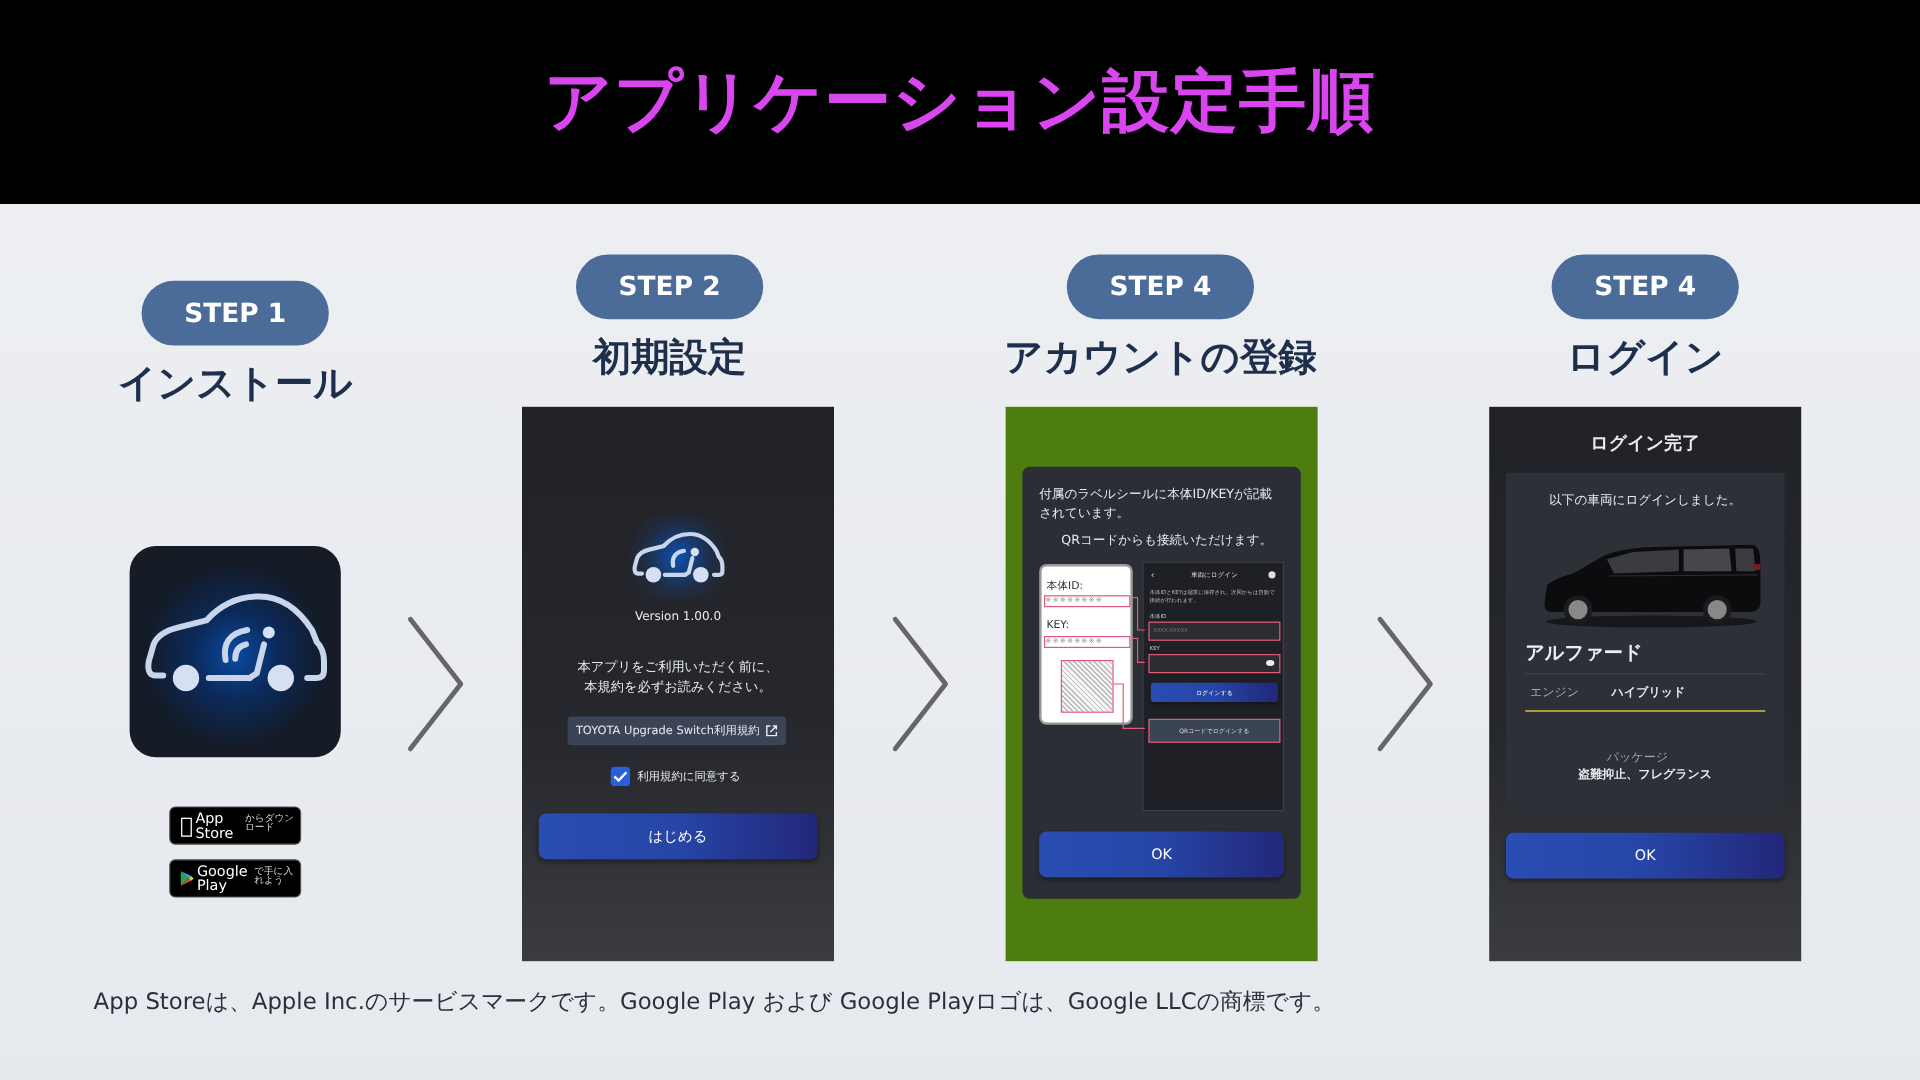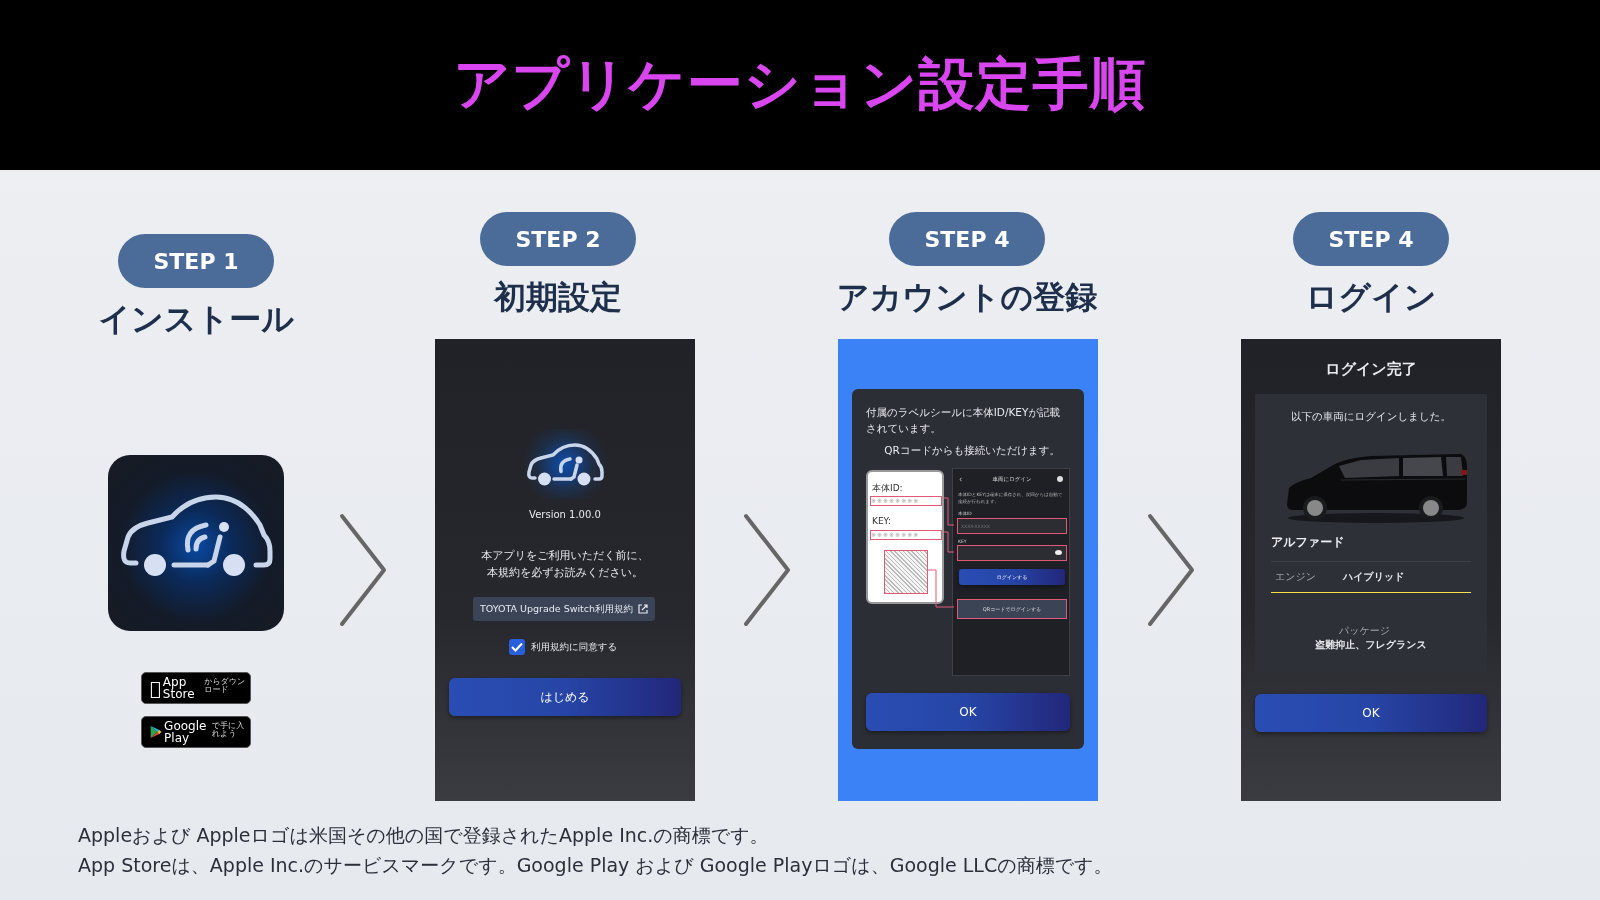--- a/index.html
+++ b/index.html
@@ -100,21 +100,21 @@
   </div>
   <div class="gbtn" style="left:14px;top:339px;width:232px;height:38px;">はじめる</div>
 </div>
 
 <svg class="chev" style="left:742px;top:512px;" width="50" height="116">
     <polyline points="4,4 46,58 4,112" fill="none" stroke="#666" stroke-width="4" stroke-linecap="round" stroke-linejoin="round"></polyline>
   </svg>
 
 <div class="pill" style="left:889px;top:212px;">STEP 4</div>
 <div class="step-title" style="left:817px;top:276px;width:300px;">アカウントの登録</div>
-<div class="phone" style="left:838px;top:339px;background:#3b82f6;text-decoration:underline;">
+<div class="phone" style="left:838px;top:339px;background:#4d7c0f;text-decoration:underline;">
   <div style="position:absolute;left:14px;top:50px;width:232px;height:360px;background:#2c2e35;border-radius:6px;">
     <div class="small" style="position:absolute;left:14px;top:15px;font-size:10.5px;line-height:16px;">
       <div>付属のラベルシールに本体ID/KEYが記載</div>
       <div>されています。</div>
       <div style="margin-top:6px;text-align:right;">QRコードからも接続いただけます。</div>
     </div>
 
     <div style="position:absolute;left:14px;top:81px;width:78px;height:134px;background:#fff;border:2px solid #999;border-radius:6px;">
       <div style="position:absolute;left:4px;top:10px;font-size:9px;color:#333;">本体ID:</div>
       <div style="position:absolute;left:2px;top:24px;width:72px;height:10px;border:1.5px solid #e05a78;font-size:6px;color:#999;letter-spacing:1px;overflow:hidden;">※※※※※※※※</div>
@@ -162,30 +162,29 @@
       <path d="M58 20 L80 14 L118 12 L118 30 L64 32 Z" fill="#3a3c42"></path>
       <path d="M122 12 L160 11 L162 30 L122 30 Z" fill="#45474d"></path>
       <path d="M165 11 L180 11 L182 30 L166 30 Z" fill="#3a3c42"></path>
       <line x1="60" y1="34" x2="184" y2="33" stroke="#2a2b30" stroke-width="1"></line>
       <circle cx="34" cy="62" r="12" fill="#1a1b1f"></circle>
         <circle cx="34" cy="62" r="8" fill="#888"></circle>
       <circle cx="150" cy="62" r="12" fill="#1a1b1f"></circle>
         <circle cx="150" cy="62" r="8" fill="#888"></circle>
       <rect x="180" y="24" width="6" height="5" fill="#7a1a1a"></rect>
     </svg>
-    <div style="position:absolute;left:16px;top:140px;font-size:12px;color:#eceef2;font-weight:bold;">アルファード</div>
+    <div style="position:absolute;left:16px;top:140px;font-size:16px;color:#eceef2;font-weight:bold;">アルファード</div>
     <div style="position:absolute;left:16px;top:167px;width:200px;border-top:1px solid #3e4149;"></div>
     <div class="row" style="top:168px;">
         <span class="k">エンジン</span>
         <span class="v">ハイブリッド</span>
       </div>
     <div class="row" style="top:230px;border-bottom:none;flex-direction:column;">
         <span class="k">パッケージ</span>
         <span class="v">盗難抑止、フレグランス</span>
       </div>
   </div>
   <div class="gbtn" style="left:14px;top:355px;width:232px;height:38px;">OK</div>
 </div>
 
 <div class="footer">
-  <div>Appleおよび Appleロゴは米国その他の国で登録されたApple Inc.の商標です。</div>
   <div>App Storeは、Apple Inc.のサービスマークです。Google Play および Google Playロゴは、Google LLCの商標です。</div>
 </div>
 
 </body></html>

